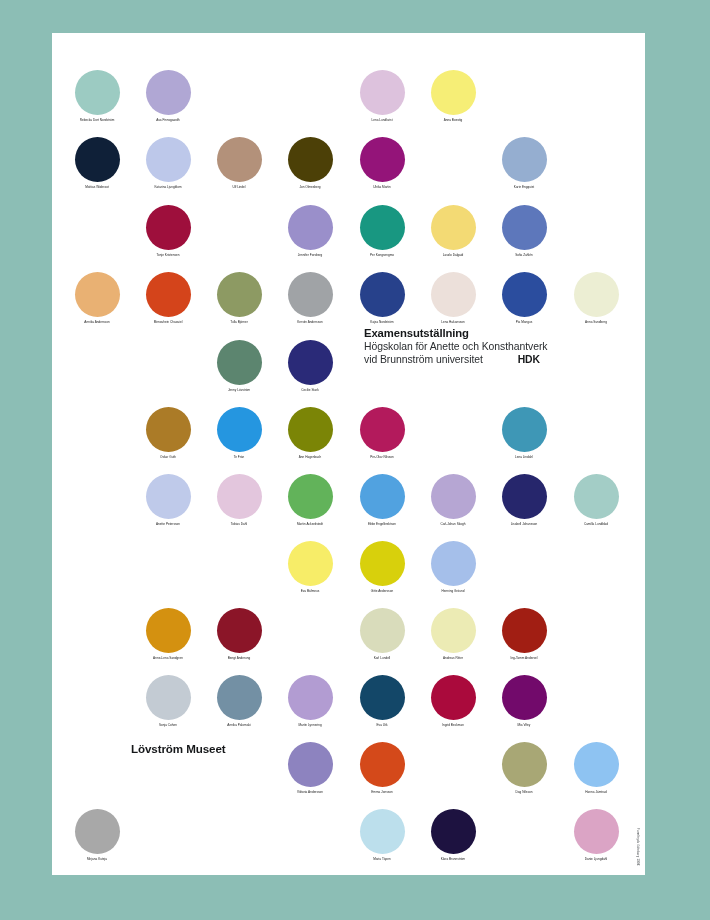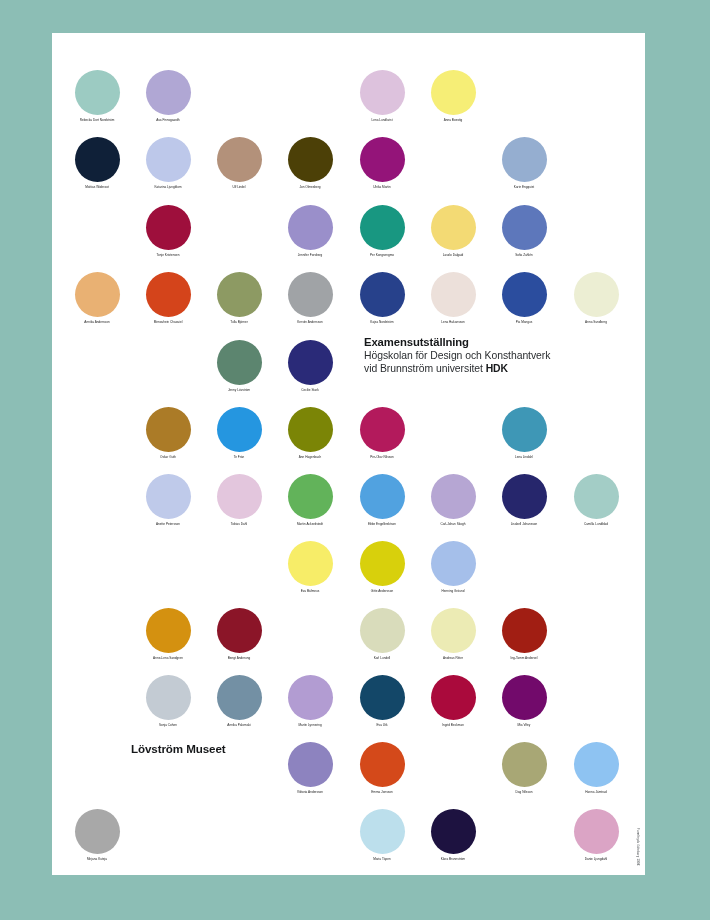--- a/index.html
+++ b/index.html
@@ -32,30 +32,30 @@
     line-height:4px;
     letter-spacing:0.02px;
     color:#1a1a1a;
     white-space:nowrap;
     overflow:hidden;
   }
 
   
   .txtblock{position:absolute;color:#16181a;}
 
-  #title-block{left:312px;top:303px;width:260px;}
+  #title-block{left:312px;top:294px;width:260px;}
   #title-block .t1{
     font-size:11.3px;font-weight:bold;letter-spacing:-0.1px;
     line-height:13.2px;margin-bottom:1px;
   }
   #title-block .t2{
     font-size:10.4px;font-weight:normal;letter-spacing:-0.05px;
     line-height:12.4px;color:#2a2d30;
   }
-  #title-block .t2 b{font-weight:bold;color:#16181a;}
+  #title-block .t2 b{font-weight:bold;color:#16181a;margin-left:32px;}
 
   #venue-block{left:79px;top:709px;width:230px;}
   #venue-block .v1{
     font-size:11.6px;font-weight:bold;letter-spacing:-0.1px;
     line-height:14px;
   }
   #venue-block .v2{
     font-size:10.8px;font-weight:normal;letter-spacing:-0.05px;
     line-height:13px;color:#2a2d30;
   }
@@ -309,21 +309,21 @@
           <div class="cap">Klara Brunnström</div>
         </div>
         <div class="cell" style="left: 508.5px; top: 773.5px;">
           <div class="dot" style="background: rgb(219, 164, 197);"></div>
           <div class="cap">Danie Ljungdahl</div>
         </div>
       </div>
 
     <div class="txtblock" id="title-block">
       <div class="t1">Examensutställning</div>
-      <div class="t2">Högskolan för Design och Konsthantverk</div>
+      <div class="t2">Högskolan för Anette och Konsthantverk</div>
       <div class="t2"><span>vid Brunnström universitet </span><b>HDK</b></div>
     </div>
 
     <div class="txtblock" id="venue-block">
       <div class="v1">Lövström Museet</div>
     </div>
 
     <div id="credit">Form/tryck Göteborg 1998</div>
 
   </div>

